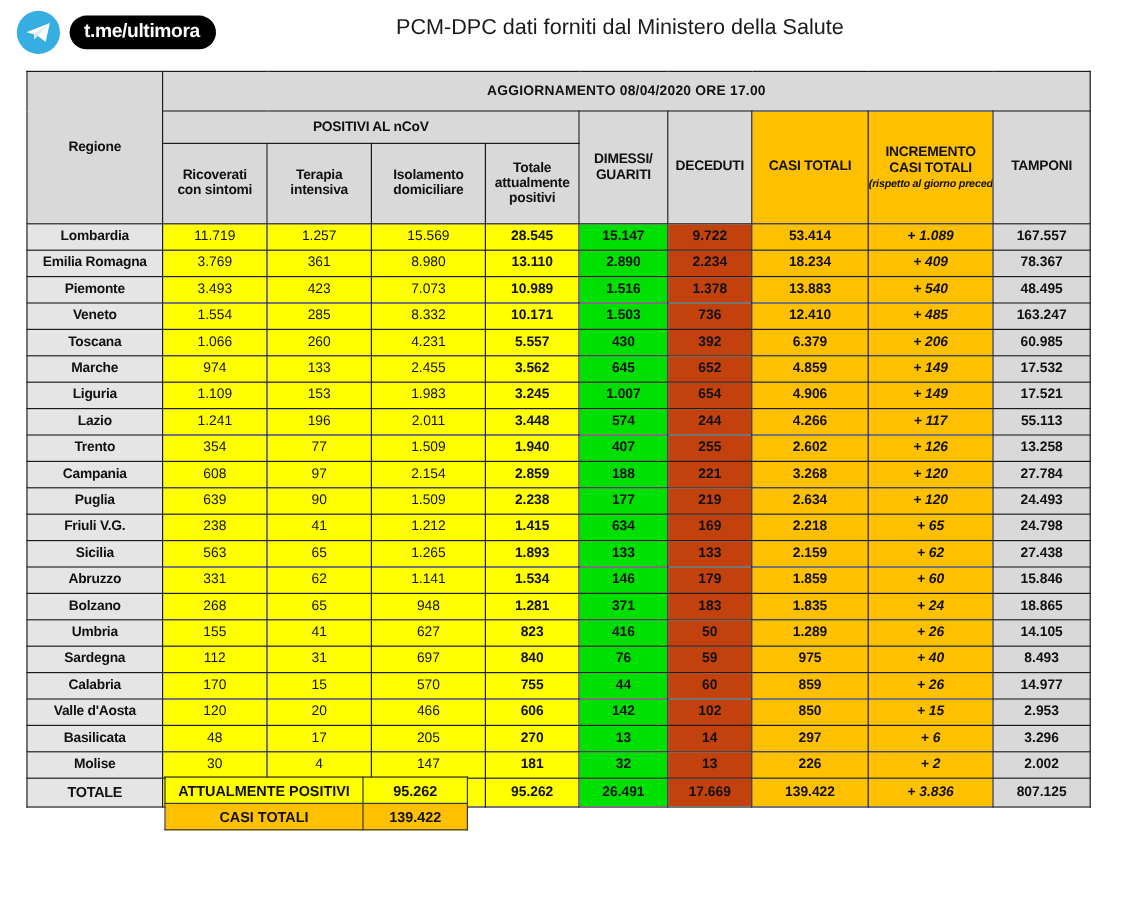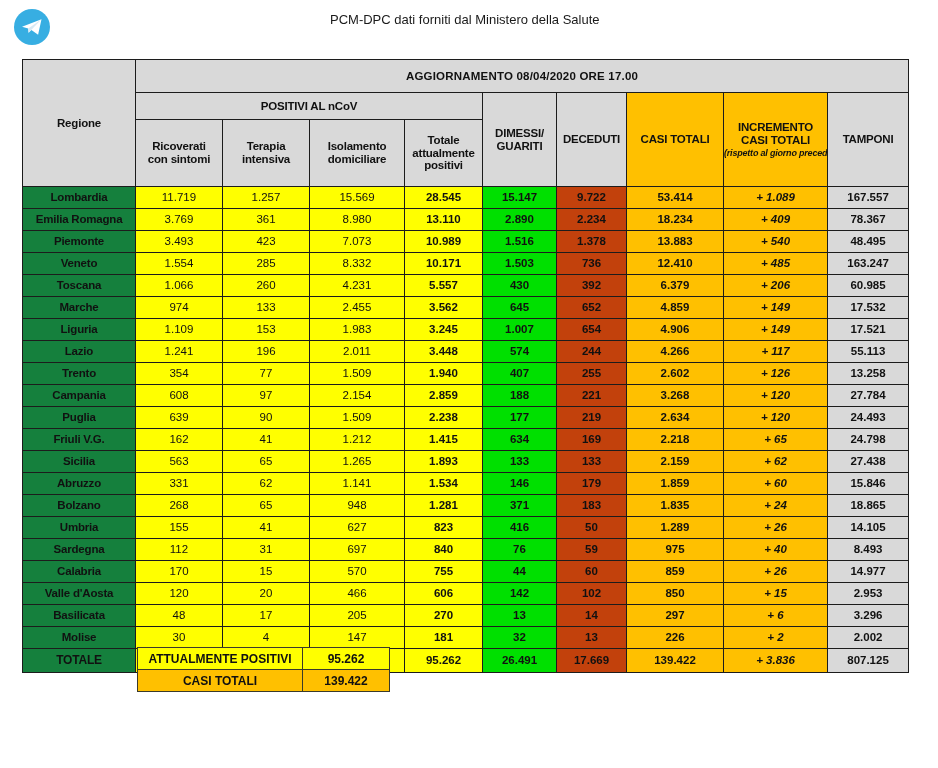--- a/index.html
+++ b/index.html
@@ -44,21 +44,21 @@
     color: #ffffff;
     font-size: 16px;
     font-weight: bold;
     letter-spacing: -0.3px;
     font-family: "Liberation Sans", sans-serif;
     white-space: nowrap;
   }
   #source-note {
     position: absolute;
     left: 330px; top: 12px;
-    font-size: 13px;
+    font-size: 18px;
     color: #1a1a1a;
     font-family: "Liberation Sans", sans-serif;
     white-space: nowrap;
   }
 
   
   #main-table-wrap {
     position: absolute;
     left: 22px; top: 59px;
     width: 886px;
@@ -105,21 +105,21 @@
     font-style: italic;
     font-weight: bold;
     line-height: 1.15;
     margin-top: 1px;
   }
   .hdr-regione { font-size: 12.5px; margin-left: 14px; }
   .multi { white-space: normal; padding: 0 2px; }
 
   
   td.region {
-    background: #15803d;
+    background: #e5e5e5;
     font-weight: bold;
     font-size: 12px;
     letter-spacing: -0.2px;
   }
   td.yellow  { background: #ffff00; }
   td.green   { background: #00e000; font-weight: bold; }
   td.red     { background: #c2410c; font-weight: bold; }
   td.orange  { background: #ffc000; font-weight: bold; }
   td.grey    { background: #d9d9d9; font-weight: bold; }
   td.bold    { font-weight: bold; }
@@ -161,20 +161,23 @@
 </style>
 </head>
 <body>
 
 <div id="topbar">
   <div id="telegram-logo">
     <svg width="36" height="36" viewBox="0 0 36 36" aria-hidden="true">
       <path d="M8 17.8 L27.5 10.2 L24.1 25.8 L17.4 21.1 L14.6 23.7 L14.2 19.6 Z" fill="#ffffff"></path>
       <path d="M14.2 19.6 L27.5 10.2 L14.6 23.7 Z" fill="#d7e9f4"></path>
     </svg>
+  </div>
+  <div id="handle-pill">
+    <span>t.me/ultimora</span>
   </div>
   <div id="source-note">PCM-DPC dati forniti dal Ministero della Salute</div>
 </div>
 
 <div id="main-table-wrap">
   <table class="grid">
     <colgroup>
       <col style="width:113px">
       <col style="width:87px">
       <col style="width:87px">
@@ -354,21 +357,21 @@
           <td class="yellow">1.509</td>
           <td class="yellow bold">2.238</td>
           <td class="green">177</td>
           <td class="red">219</td>
           <td class="orange">2.634</td>
           <td class="incr">+ 120</td>
           <td class="grey">24.493</td>
         </tr>
         <tr class="data-row">
           <td class="region">Friuli V.G.</td>
-          <td class="yellow">162</td>
+          <td class="yellow">238</td>
           <td class="yellow">41</td>
           <td class="yellow">1.212</td>
           <td class="yellow bold">1.415</td>
           <td class="green">634</td>
           <td class="red">169</td>
           <td class="orange">2.218</td>
           <td class="incr">+ 65</td>
           <td class="grey">24.798</td>
         </tr>
         <tr class="data-row">

